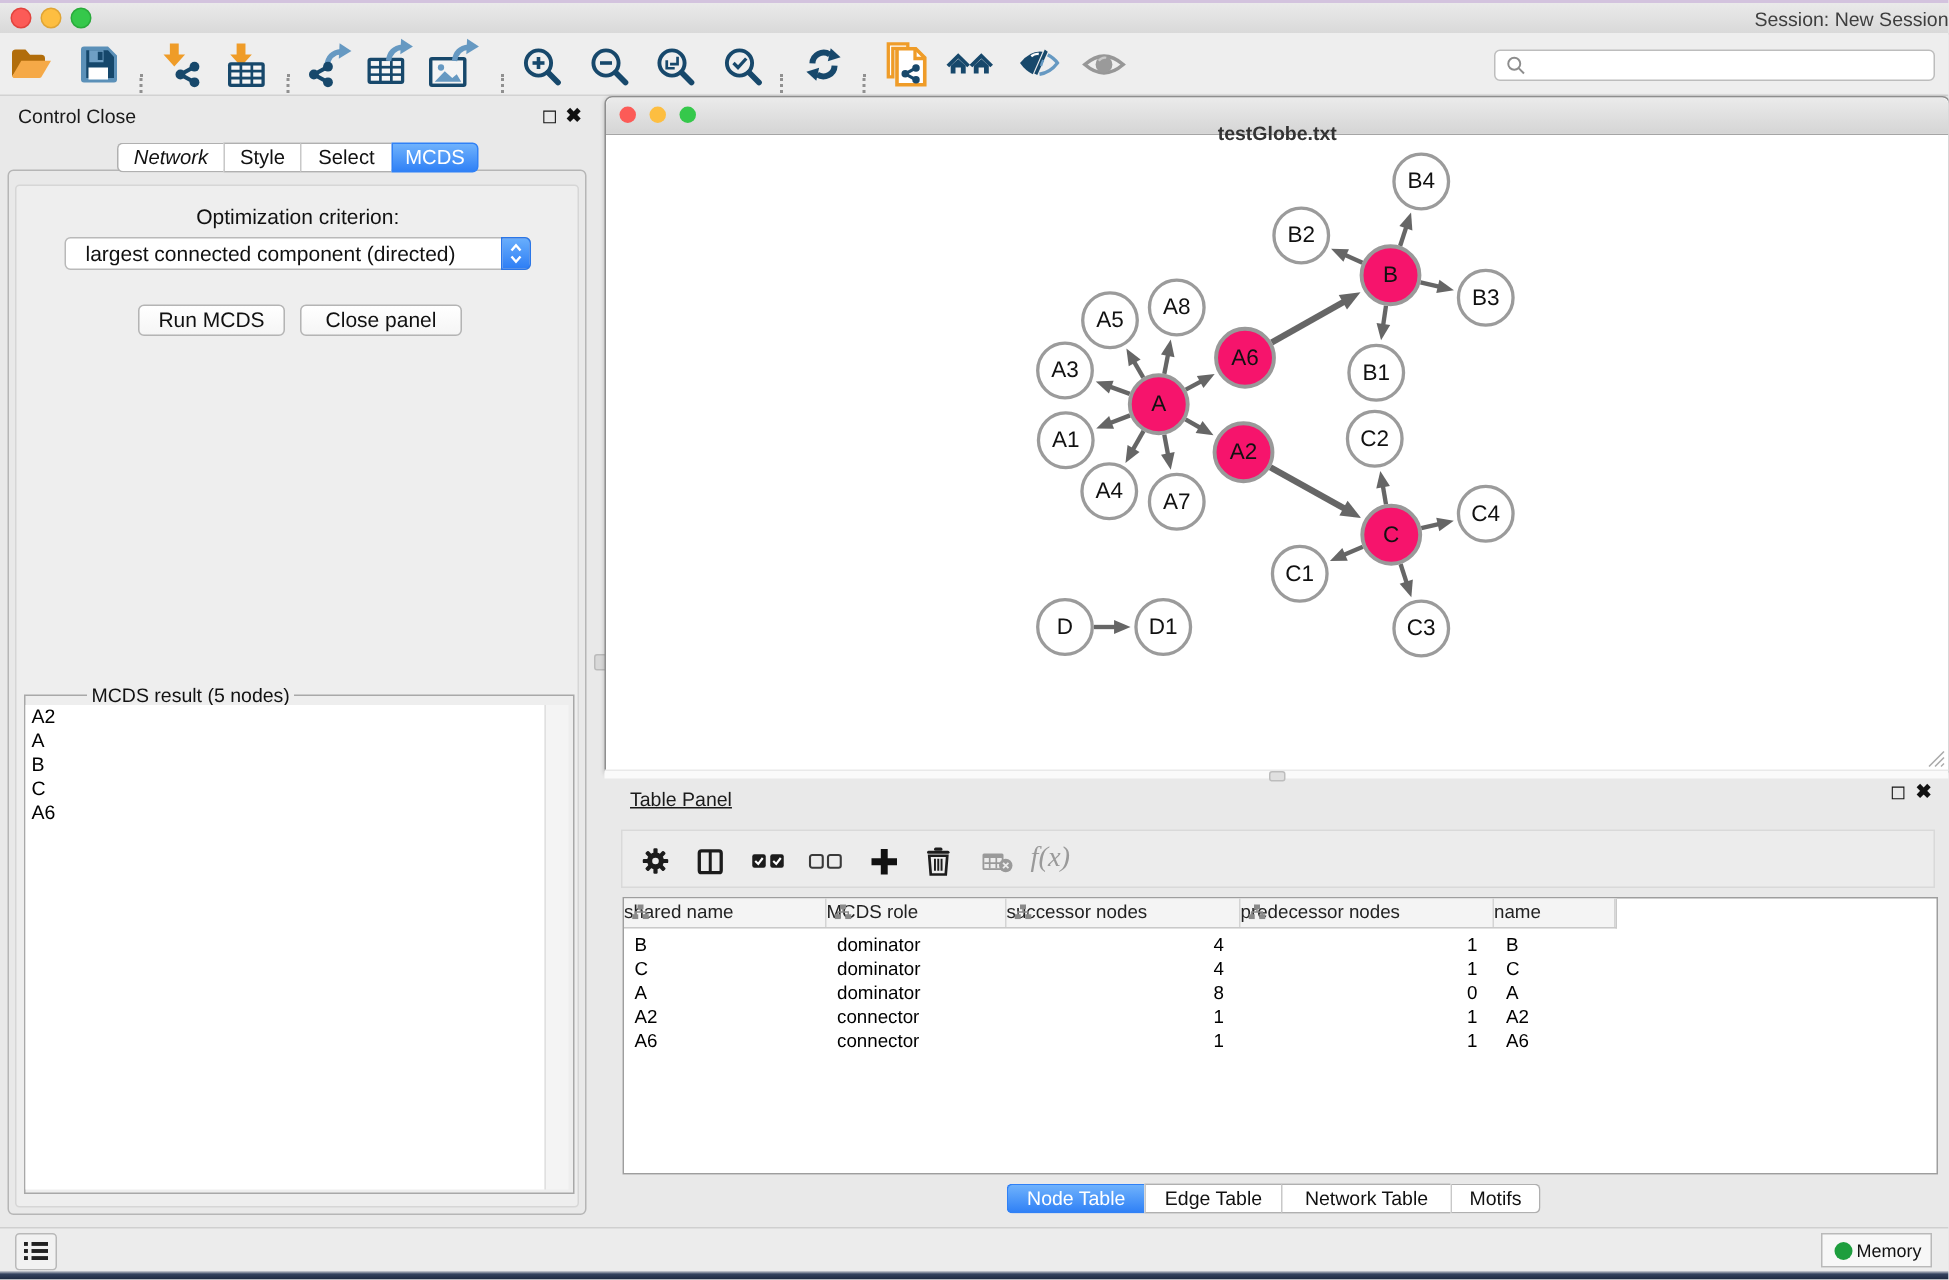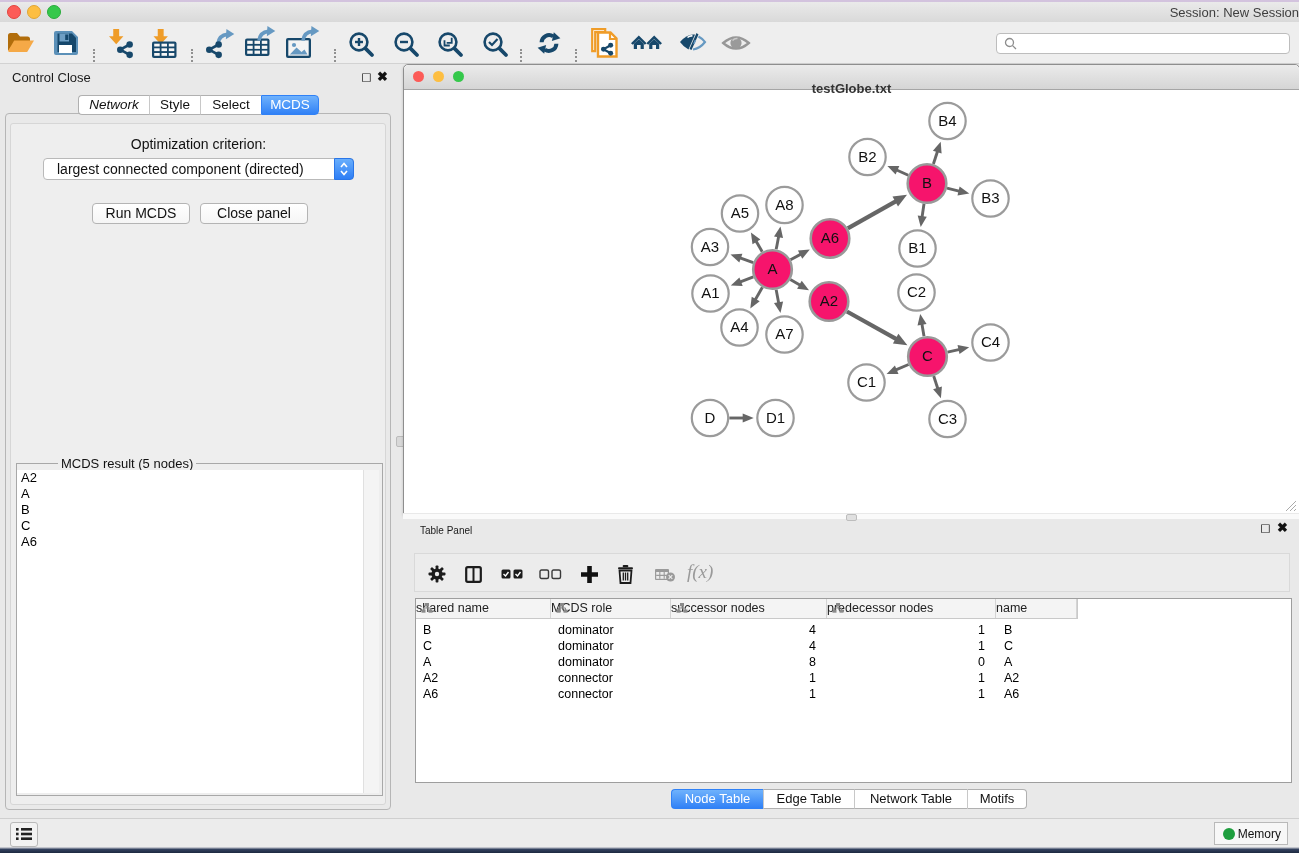--- a/index.html
+++ b/index.html
@@ -45,21 +45,21 @@
 #cp-divider{left:396px;top:436px;width:7px;height:9px;background:#d8d8d8;border:1px solid #bbb;border-radius:2px;}
 
 #net{left:403px;top:64px;width:895px;height:449px;background:#fff;
  border:1px solid #8e8e8e;border-radius:5px 5px 0 0;box-shadow:0 1px 3px rgba(0,0,0,0.18);}
 #net-title{position:absolute;left:0;top:0;width:100%;height:24px;
  background:linear-gradient(#ebebeb,#d5d5d5);border-bottom:1px solid #a5a5a5;border-radius:5px 5px 0 0;}
 #net-title .tl{position:absolute;width:11px;height:11px;border-radius:50%;top:6px;}
 #net-title-text{position:absolute;width:100%;top:16px;text-align:center;font-size:13px;font-weight:bold;color:#333;}
 
 #tp{left:403px;top:513px;width:896px;height:305px;background:#e9e9e9;}
-#tp-title{left:17px;top:12px;font-size:10px;color:#1a1a1a;position:absolute;}
+#tp-title{left:17px;top:12px;font-size:13px;color:#1a1a1a;position:absolute;text-decoration:underline;}
 #tp-toolbar{position:absolute;left:11px;top:40px;width:874px;height:37px;background:#ececec;
  border:1px solid #d9d9d9;}
 #tbl{position:absolute;left:12px;top:85px;width:875px;height:183px;background:#fff;border:1px solid #9e9e9e;}
 #tbl-head{position:absolute;left:0;top:0;width:661px;height:19px;background:#f4f4f4;
  border-bottom:1px solid #c9c9c9;border-right:1px solid #c9c9c9;}
 .th{position:absolute;top:0;height:19px;border-right:1px solid #d4d4d4;font-size:12.5px;color:#222;
  line-height:19px;}
 .sorti{position:absolute;top:4px;left:6px;width:12px;height:11px;}
 .tr{position:absolute;left:0;width:100%;height:16px;font-size:12.5px;color:#000;}
 .td{position:absolute;top:0;height:16px;line-height:16px;}

